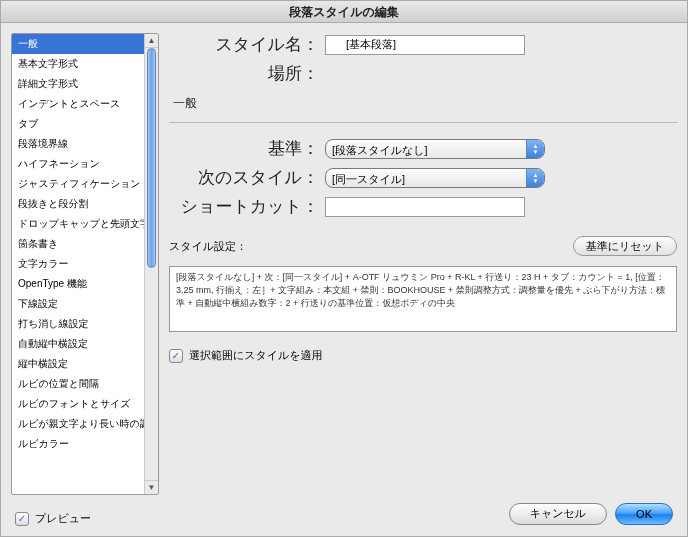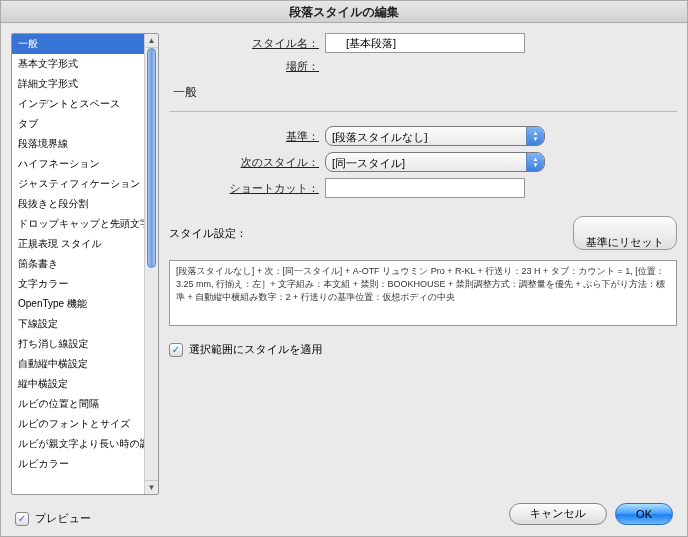--- a/index.html
+++ b/index.html
@@ -100,23 +100,22 @@
     gap: 6px;
   }
   .row {
     display: flex;
     align-items: center;
     gap: 6px;
   }
   .row label {
     width: 150px;
     text-align: right;
-    font-size: 11px;
+    font-size: 17px;
     color: #222;
-    text-decoration: underline;
   }
   .text-input {
     flex: 1;
     max-width: 200px;
     height: 20px;
     border: 1px solid #999;
     background: #fff;
     padding: 2px 20px;
     font-size: 11px;
   }
@@ -159,21 +158,21 @@
     line-height: 6px;
   }
   .style-settings-head {
     display: flex;
     justify-content: space-between;
     align-items: center;
     margin-top: 12px;
   }
   .reset-btn {
     height: 20px;
-    padding: 16px 12px;
+    padding: 0 12px;
     border: 1px solid #999;
     border-radius: 10px;
     background: linear-gradient(#fdfdfd, #e0e0e0);
     font-size: 11px;
     line-height: 18px;
   }
   .settings-box {
     margin-top: 4px;
     background: #fff;
     border: 1px solid #999;
@@ -238,21 +237,20 @@
             <div class="sidebar-item selected">一般</div>
             <div class="sidebar-item">基本文字形式</div>
             <div class="sidebar-item">詳細文字形式</div>
             <div class="sidebar-item">インデントとスペース</div>
             <div class="sidebar-item">タブ</div>
             <div class="sidebar-item">段落境界線</div>
             <div class="sidebar-item">ハイフネーション</div>
             <div class="sidebar-item">ジャスティフィケーション</div>
             <div class="sidebar-item">段抜きと段分割</div>
             <div class="sidebar-item">ドロップキャップと先頭文字スタイル</div>
-            <div class="sidebar-item">正規表現 スタイル</div>
             <div class="sidebar-item">箇条書き</div>
             <div class="sidebar-item">文字カラー</div>
             <div class="sidebar-item">OpenType 機能</div>
             <div class="sidebar-item">下線設定</div>
             <div class="sidebar-item">打ち消し線設定</div>
             <div class="sidebar-item">自動縦中横設定</div>
             <div class="sidebar-item">縦中横設定</div>
             <div class="sidebar-item">ルビの位置と間隔</div>
             <div class="sidebar-item">ルビのフォントとサイズ</div>
             <div class="sidebar-item">ルビが親文字より長い時の調整</div>

